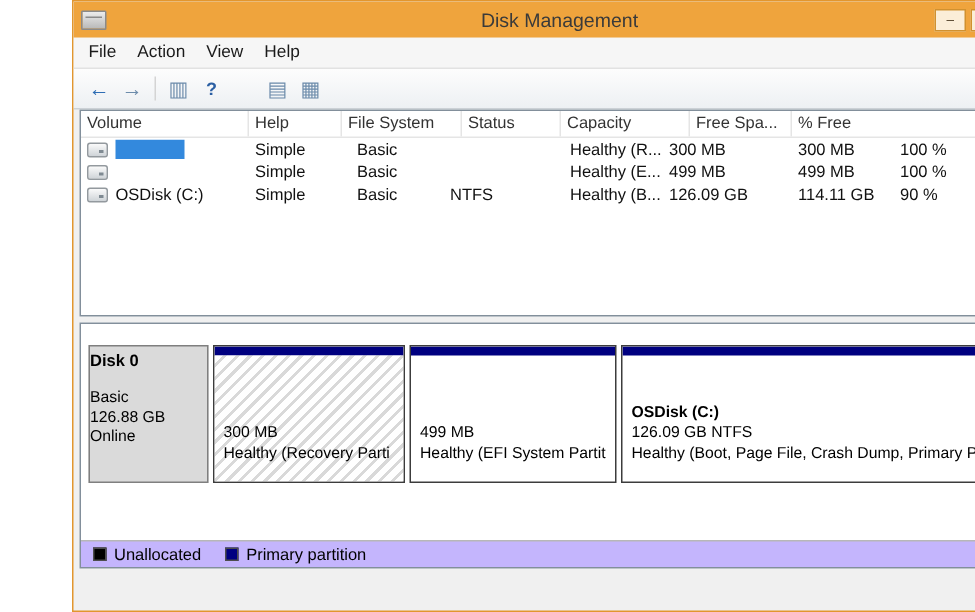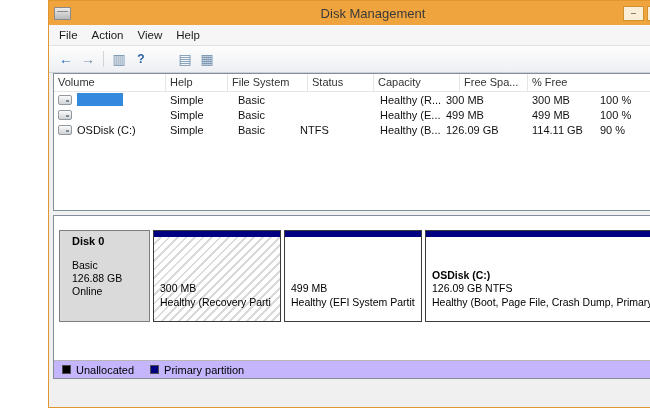--- a/index.html
+++ b/index.html
@@ -53,22 +53,22 @@
   .sel-blank{width:46px;height:13px;}
 
   
   .diskpane{position:absolute;top:142px;left:0;right:0;height:164px;box-sizing:border-box;
     border:1px solid #828f9b;background:#fff;}
   .graph{position:absolute;top:0;left:0;right:16px;bottom:18px;overflow:hidden;}
 
   .disk-row{position:absolute;left:5px;right:4px;display:flex;align-items:stretch;}
   .disk0-row{top:14px;height:92px;}
   .cdrom-row{top:114px;height:50px;}
-  .disk-label{width:91px;box-sizing:border-box;flex:0 0 auto;background:#dadada;
-    border:1px solid #7f7f7f;padding:4px 12px;overflow:hidden;}
+  .disk-label{width:80px;box-sizing:border-box;flex:0 0 auto;background:#dadada;
+    border:1px solid #7f7f7f;padding:4px 0;overflow:hidden;}
   .disk-name{font-size:11px;font-weight:bold;color:#000;white-space:nowrap;}
   .disk-meta{font-size:10.5px;line-height:13px;margin-top:12px;white-space:nowrap;}
   .cd-head{display:flex;align-items:center;gap:4px;}
   .cd-icon{width:12px;height:12px;box-sizing:border-box;border-radius:50%;border:1px solid #8d959c;flex:0 0 auto;
     background:radial-gradient(circle at 50% 50%,#f2f2f2 0 2px,#c3cad0 2px 4px,#e9ebed 4px);}
   .cd-meta{font-size:10.5px;margin-top:3px;white-space:nowrap;}
 
   .partitions{flex:1;display:flex;gap:3px;margin-left:3px;min-width:0;}
   .part{box-sizing:border-box;border:1px solid #3c3c3c;background:#fff;display:flex;flex-direction:column;overflow:hidden;}
   .p1{width:128px;flex:0 0 auto;}.p2{width:138px;flex:0 0 auto;}.p3{flex:1;min-width:0;}

